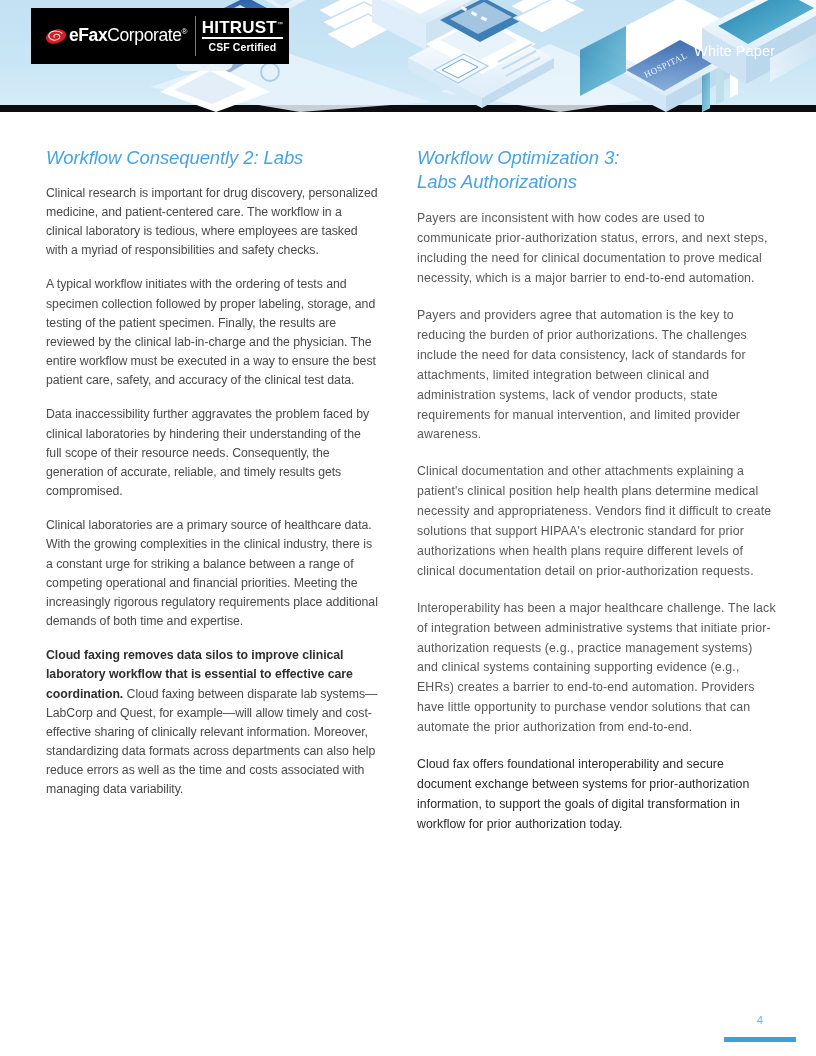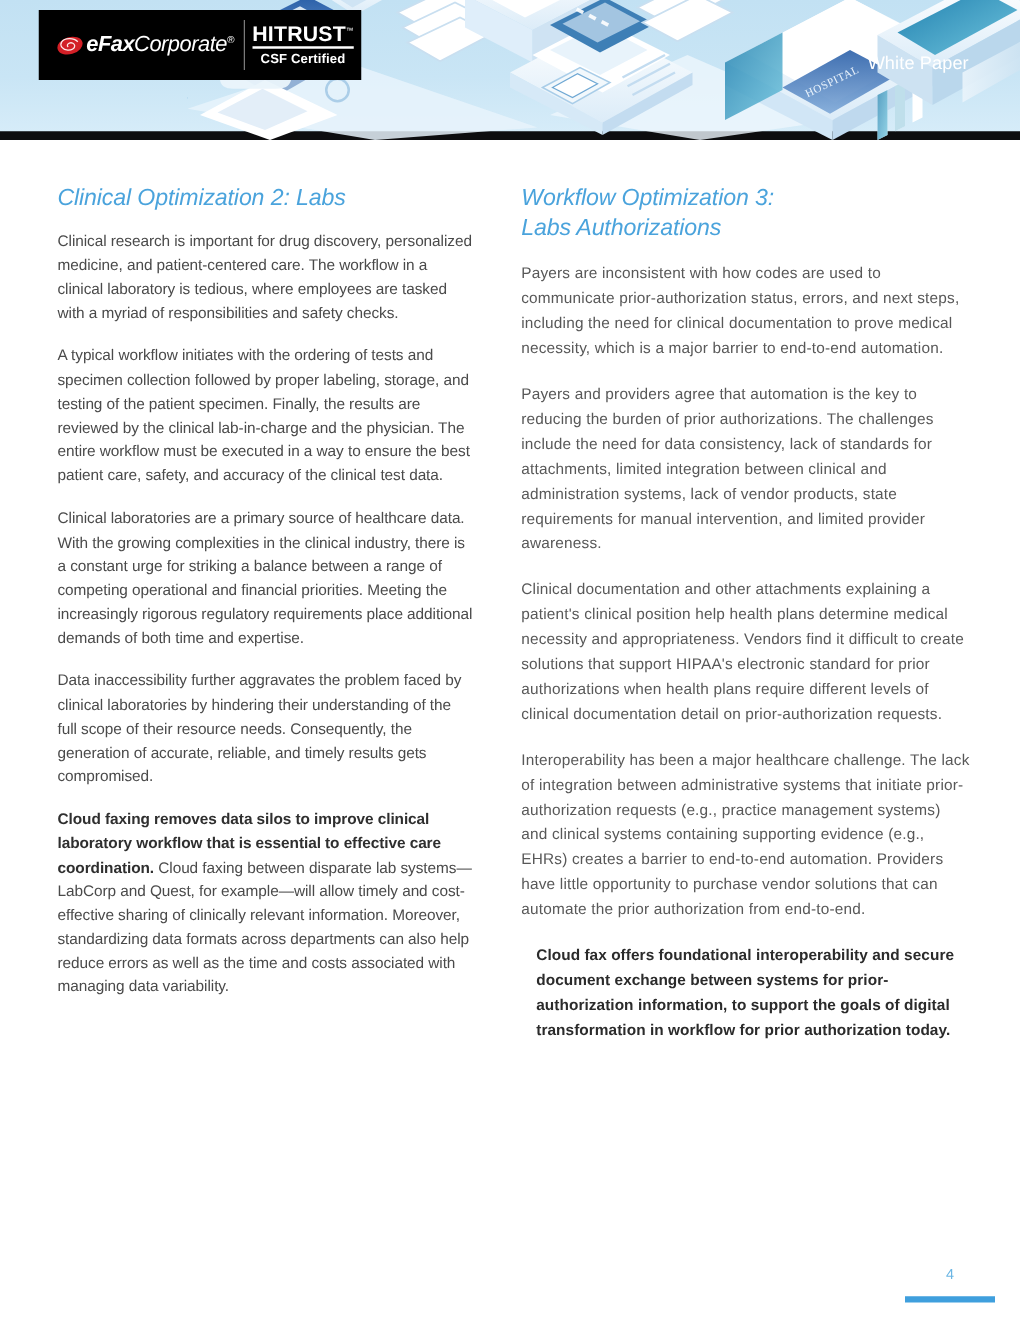--- a/index.html
+++ b/index.html
@@ -47,21 +47,20 @@
     background: #000000;
     display: flex;
     align-items: center;
     z-index: 6;
   }
   .logo-efax {
     display: flex;
     align-items: center;
     padding-left: 14px;
     width: 152px;
-    font-style: italic;
   }
   .swirl {
     width: 22px; height: 17px;
     margin-right: 2px;
     flex: 0 0 auto;
   }
   .logo-efax-text {
     color: #ffffff;
     font-size: 17.5px;
     letter-spacing: -0.4px;
@@ -168,24 +167,23 @@
     color: #4a4a4a;
     letter-spacing: -0.05px;
   }
   .col-right p.body-text {
     color: #585858;
     letter-spacing: 0.15px;
     line-height: 1.62;
     margin-bottom: 17px;
   }
   p.body-text.bold-all {
-    font-weight: bold;
+    font-weight: normal;
     color: #2f2f2f;
     letter-spacing: -0.05px;
-    margin-left: 12px;
   }
   .col-right p.body-text.bold-all {
     color: #2b2b2b;
     letter-spacing: 0.05px;
   }
   p.body-text .lead {
     font-weight: bold;
     color: #2f2f2f;
   }
 
@@ -353,26 +351,26 @@
   </div>
 
   <div class="white-paper-label">White Paper</div>
 
   <div class="banner-bottom-rule"></div>
 </div>
 
 <div class="content">
 
   <div class="col col-left">
-    <h2 class="sec-title">Clinical Optimization 2: Labs</h2>
+    <h2 class="sec-title">Workflow Consequently 2: Labs</h2>
 
     <p class="body-text">Clinical research is important for drug discovery, personalized medicine, and patient-centered care. The workflow in a clinical laboratory is tedious, where employees are tasked with a myriad of responsibilities and safety checks.</p>
     <p class="body-text">A typical workflow initiates with the ordering of tests and specimen collection followed by proper labeling, storage, and testing of the patient specimen. Finally, the results are reviewed by the clinical lab-in-charge and the physician. The entire workflow must be executed in a way to ensure the best patient care, safety, and accuracy of the clinical test data.</p>
+    <p class="body-text">Data inaccessibility further aggravates the problem faced by clinical laboratories by hindering their understanding of the full scope of their resource needs. Consequently, the generation of accurate, reliable, and timely results gets compromised.</p>
     <p class="body-text">Clinical laboratories are a primary source of healthcare data. With the growing complexities in the clinical industry, there is a constant urge for striking a balance between a range of competing operational and financial priorities. Meeting the increasingly rigorous regulatory requirements place additional demands of both time and expertise.</p>
-    <p class="body-text">Data inaccessibility further aggravates the problem faced by clinical laboratories by hindering their understanding of the full scope of their resource needs. Consequently, the generation of accurate, reliable, and timely results gets compromised.</p>
     <p class="body-text"><span class="lead">Cloud faxing removes data silos to improve clinical laboratory workflow that is essential to effective care coordination.</span><span> Cloud faxing between disparate lab systems—LabCorp and Quest, for example—will allow timely and cost-effective sharing of clinically relevant information. Moreover, standardizing data formats across departments can also help reduce errors as well as the time and costs associated with managing data variability.</span></p>
   </div>
 
   <div class="col col-right">
     <h2 class="sec-title"><span>Workflow Optimization 3:</span><br><span>Labs Authorizations</span></h2>
 
     <p class="body-text">Payers are inconsistent with how codes are used to communicate prior-authorization status, errors, and next steps, including the need for clinical documentation to prove medical necessity, which is a major barrier to end-to-end automation.</p>
     <p class="body-text">Payers and providers agree that automation is the key to reducing the burden of prior authorizations. The challenges include the need for data consistency, lack of standards for attachments, limited integration between clinical and administration systems, lack of vendor products, state requirements for manual intervention, and limited provider awareness.</p>
     <p class="body-text">Clinical documentation and other attachments explaining a patient's clinical position help health plans determine medical necessity and appropriateness. Vendors find it difficult to create solutions that support HIPAA's electronic standard for prior authorizations when health plans require different levels of clinical documentation detail on prior-authorization requests.</p>
     <p class="body-text">Interoperability has been a major healthcare challenge. The lack of integration between administrative systems that initiate prior-authorization requests (e.g., practice management systems) and clinical systems containing supporting evidence (e.g., EHRs) creates a barrier to end-to-end automation. Providers have little opportunity to purchase vendor solutions that can automate the prior authorization from end-to-end.</p>

